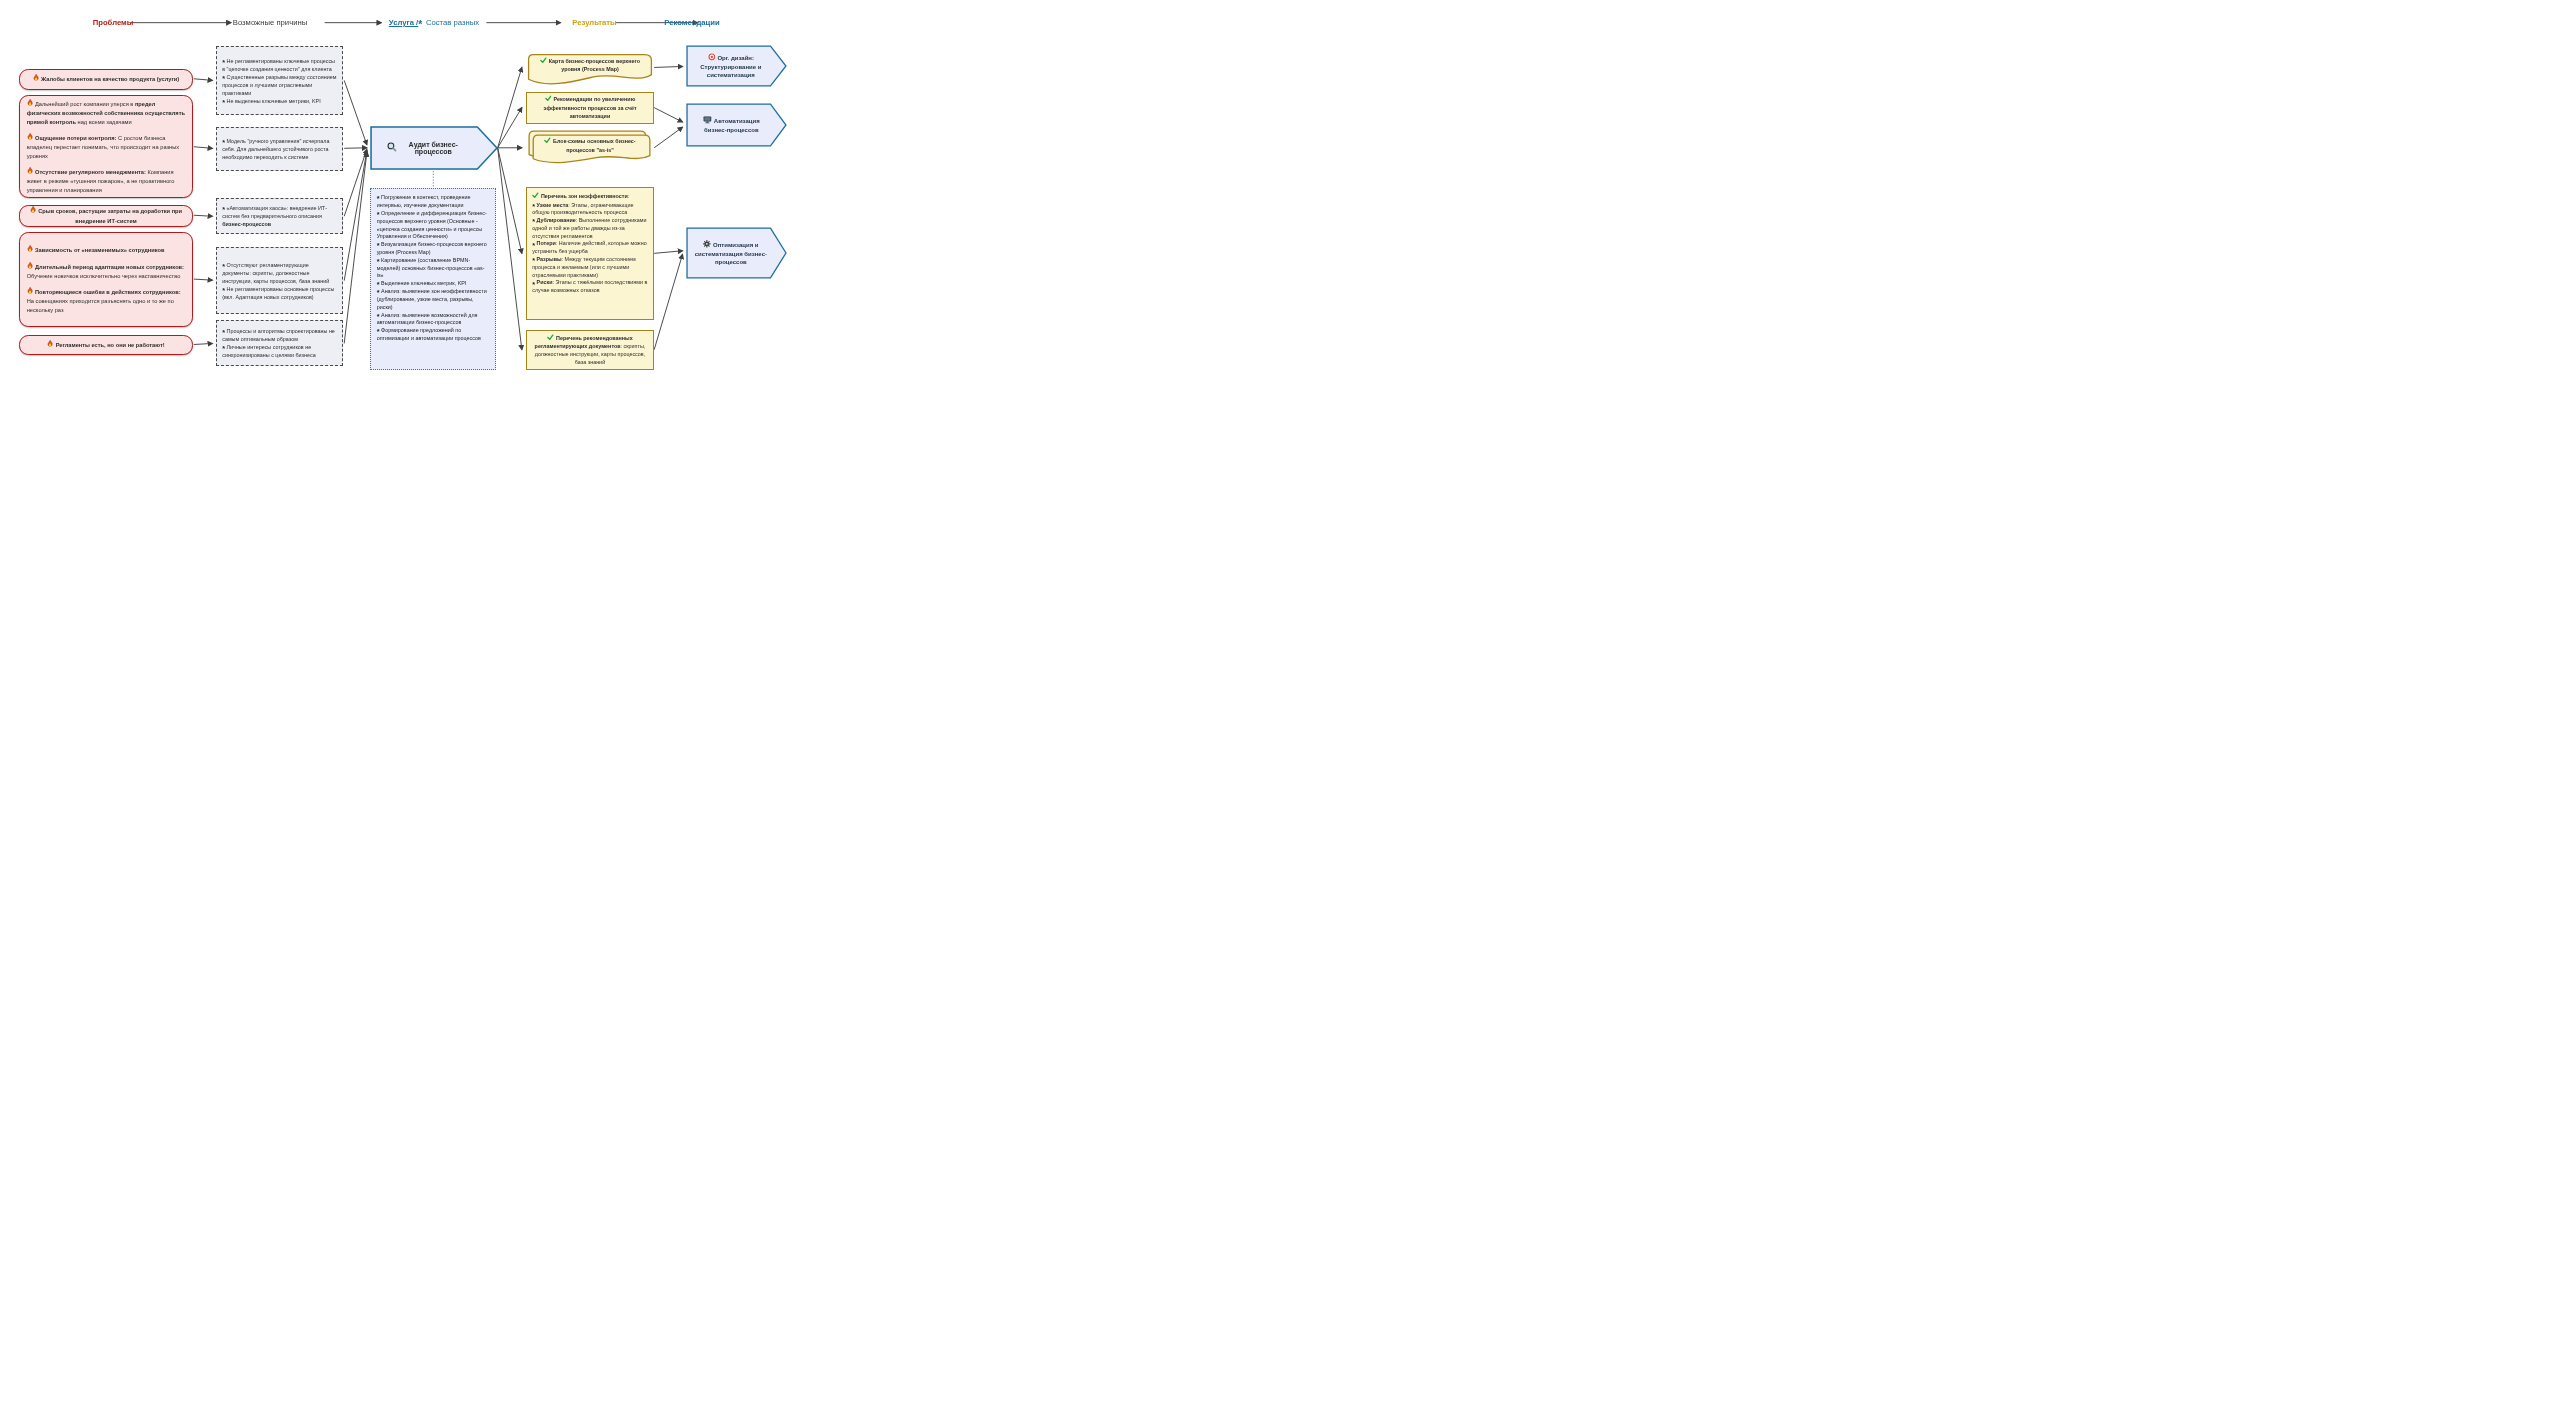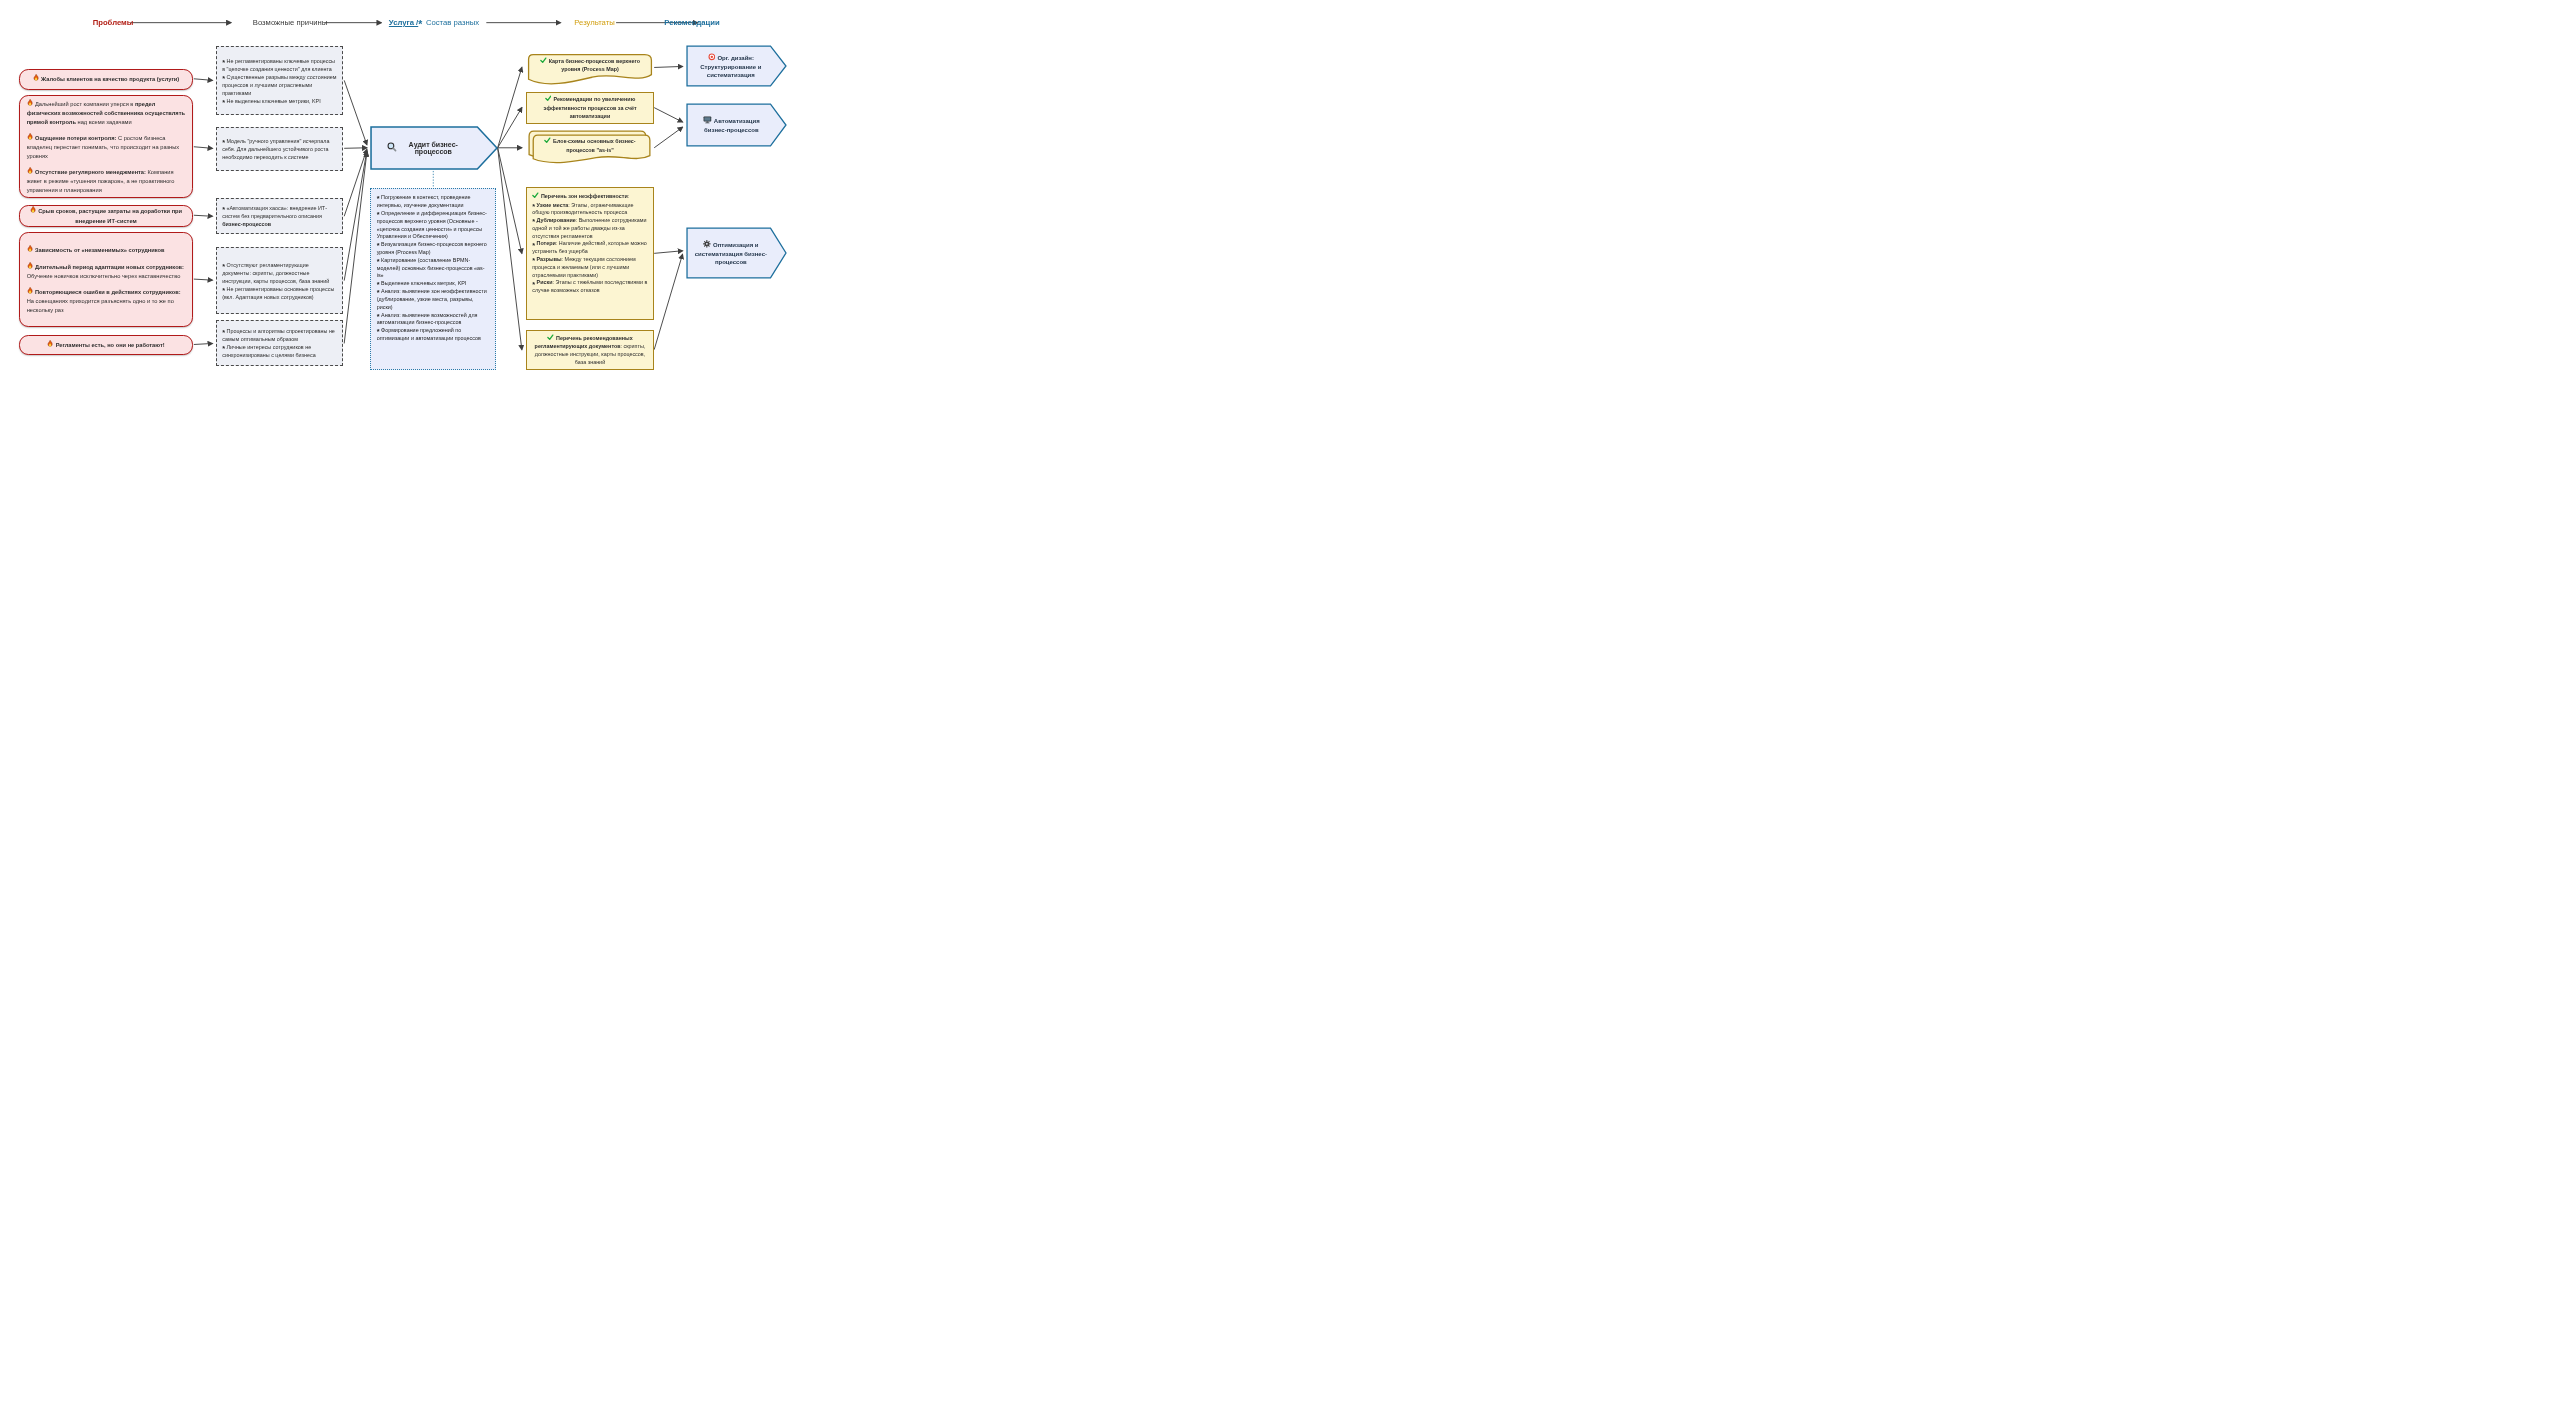--- a/index.html
+++ b/index.html
@@ -6,21 +6,21 @@
   .canvas{position:relative;width:796px;height:379px;background:#fff;
           font-family:"Liberation Sans", sans-serif;color:#2d2d2d;overflow:hidden;}
   .edges{position:absolute;left:0;top:0;width:796px;height:379px;}
   .box{position:absolute;box-sizing:border-box;}
   
   .hlabel{position:absolute;top:18px;transform:translateX(-50%);font-size:7.7px;white-space:nowrap;}
   .h-problems{color:#b21e15;font-weight:bold;}
   .h-causes{color:#3b3b3b;}
   .h-service{color:#1d6f9d;}
   .h-service b{font-weight:bold;text-decoration:underline;}
-  .h-results{color:#d2a013;font-weight:normal;padding-left:11px;}
+  .h-results{color:#d2a013;font-weight:bold;padding-left:11px;}
   .h-recs{color:#1d6f9d;font-weight:bold;}
   
   .pbox{background:#fbe2e3;border:1.3px solid #b11a1a;border-radius:9.3px;
         display:flex;flex-direction:column;justify-content:center;
         padding:4.1px 6.7px;font-size:5.7px;line-height:1.5;box-shadow:0 1px 1.5px rgba(0,0,0,.22);}
   .pbox p{margin:0;}
   .pbox p + p{margin-top:6.7px;}
   .pcenter{text-align:center;}
   
   .cbox{background:#edeff5;border:1px dashed #4a4a4a;
@@ -87,21 +87,21 @@
       <line x1="1270" y1="209" x2="1325" y2="237" marker-end="url(#arr)"></line>
       <line x1="1270" y1="287" x2="1325" y2="247" marker-end="url(#arr)"></line>
       <line x1="1270" y1="492" x2="1325" y2="487" marker-end="url(#arr)"></line>
       <line x1="1270" y1="679" x2="1325" y2="494" marker-end="url(#arr)"></line>
     </g>
 
     <line x1="841" y1="332" x2="841" y2="362" stroke="#2a7ca8" stroke-width="1.6" stroke-dasharray="2.5,3"></line>
   </svg>
 
   <span class="hlabel h-problems" style="left:103px;padding-left:20px;">Проблемы</span>
-  <span class="hlabel h-causes" style="left:290px;">Возможные причины</span>
+  <span class="hlabel h-causes" style="left:270px;">Возможные причины</span>
   <span class="hlabel h-service" style="left:434px;">
     <b>Услуга /</b><span class="ast blue-ast">*</span>
     <span>Состав разных</span>
   </span>
   <span class="hlabel h-results" style="left:589px;">Результаты</span>
   <span class="hlabel h-recs" style="left:692px;">Рекомендации</span>
 
   <div class="box pbox pcenter" style="left:19px;top:69px;width:174px;height:21px;">
     <p><span class="icn"><svg width="6.2" height="7.7" viewBox="0 0 13 16">
             <path d="M6.5,0.5 C8,3.5 11,4.8 11,8.8 A4.5,4.5 0 0 1 2,8.8 C2,5.8 5,4.6 6.5,0.5 Z" fill="#e8590c" stroke="#7a2e0b" stroke-width="0.9"></path>

